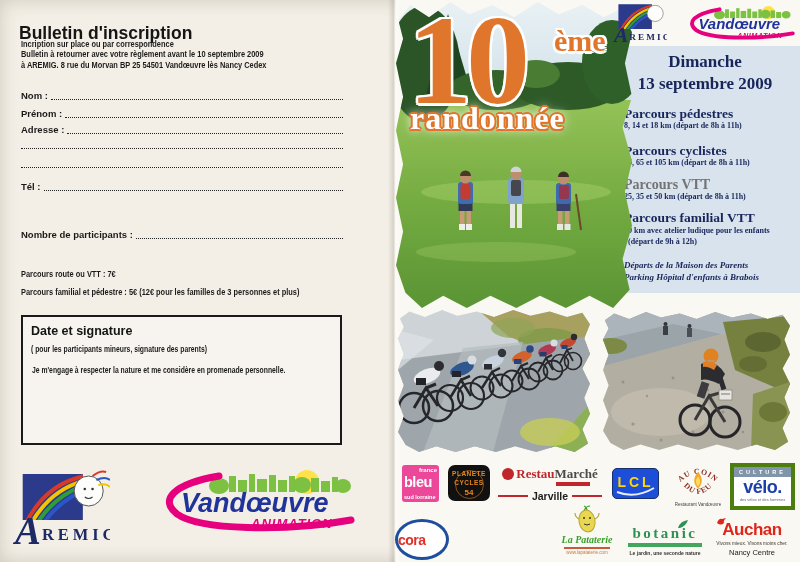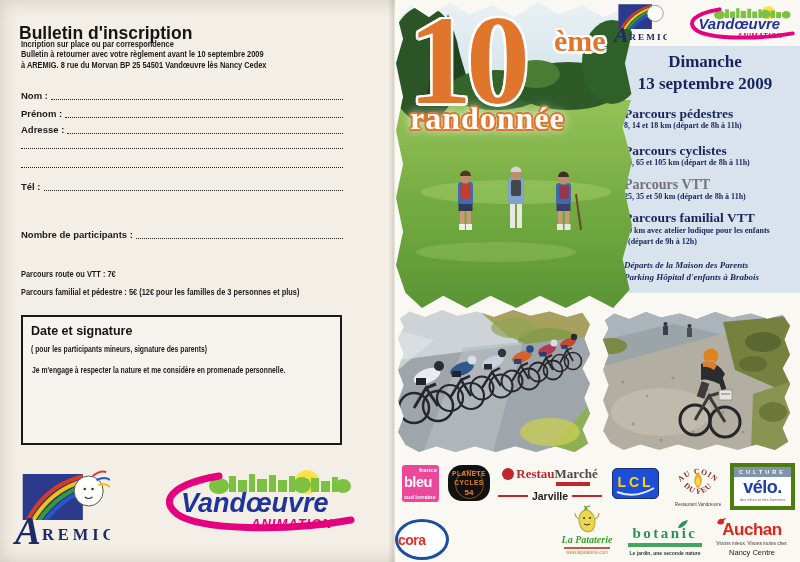--- a/index.html
+++ b/index.html
@@ -381,21 +381,21 @@
       </g>
     </svg>
   </div>
 
   <div class="sp" style="left:402px;top:465px;width:37px;height:37px;background:#ec4899;border-radius:3px;color:#fff">
     <div class="abs b" style="right:2px;top:2px;font-size:6px">france</div>
     <div class="abs b" style="left:2px;top:9px;font-size:14.5px;letter-spacing:-.5px">bleu</div>
     <div class="abs b" style="left:2px;bottom:2px;font-size:5.5px">sud lorraine</div>
   </div>
 
-  <div class="sp center" style="left:448px;top:465px;width:42px;height:36px;background:#111;border-radius:14px;color:#e8871e">
+  <div class="sp center" style="left:448px;top:465px;width:42px;height:36px;background:#111;border-radius:7px;color:#e8871e">
     <div class="gearring"></div>
     <div class="abs b" style="left:0;right:0;top:5px;font-size:6.5px;letter-spacing:.5px">PLANETE</div>
     <div class="abs b" style="left:0;right:0;top:14px;font-size:6.5px;letter-spacing:.5px">CYCLES</div>
     <div class="abs b" style="left:0;right:0;top:23px;font-size:8px">54</div>
   </div>
 
   <div class="sp" style="left:498px;top:464px;width:104px;height:40px">
     <div class="abs" style="left:0;top:2px;width:104px;display:flex;align-items:baseline;justify-content:center">
       <span style="width:12px;height:12px;border-radius:50%;background:#c0272d;display:inline-block;align-self:center;margin-right:2px"></span>
       <span class="b serif" style="font-size:13px;color:#c0272d">Restau</span>

